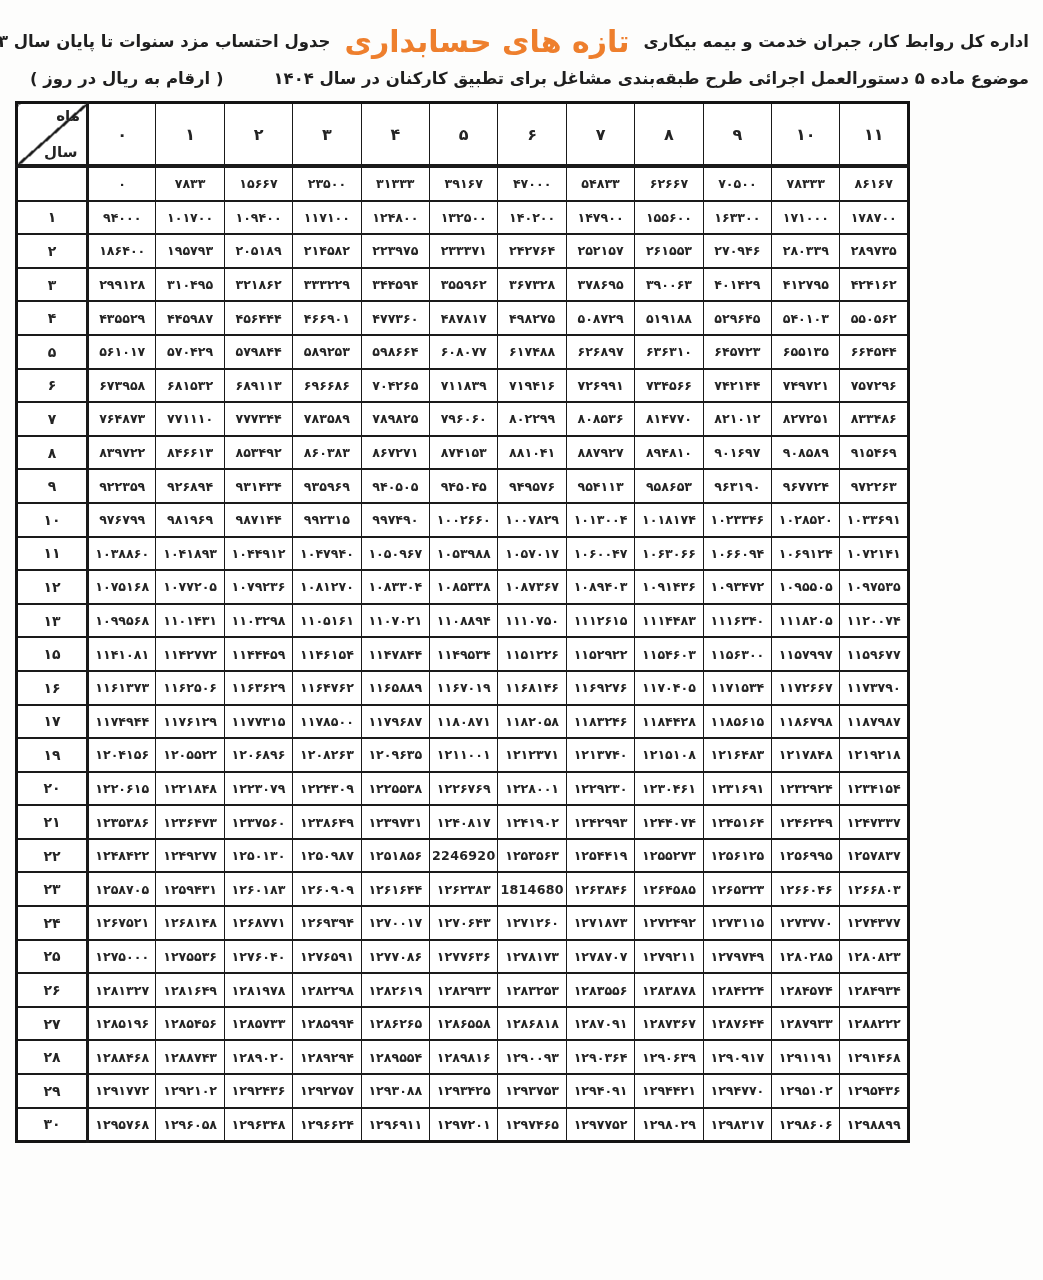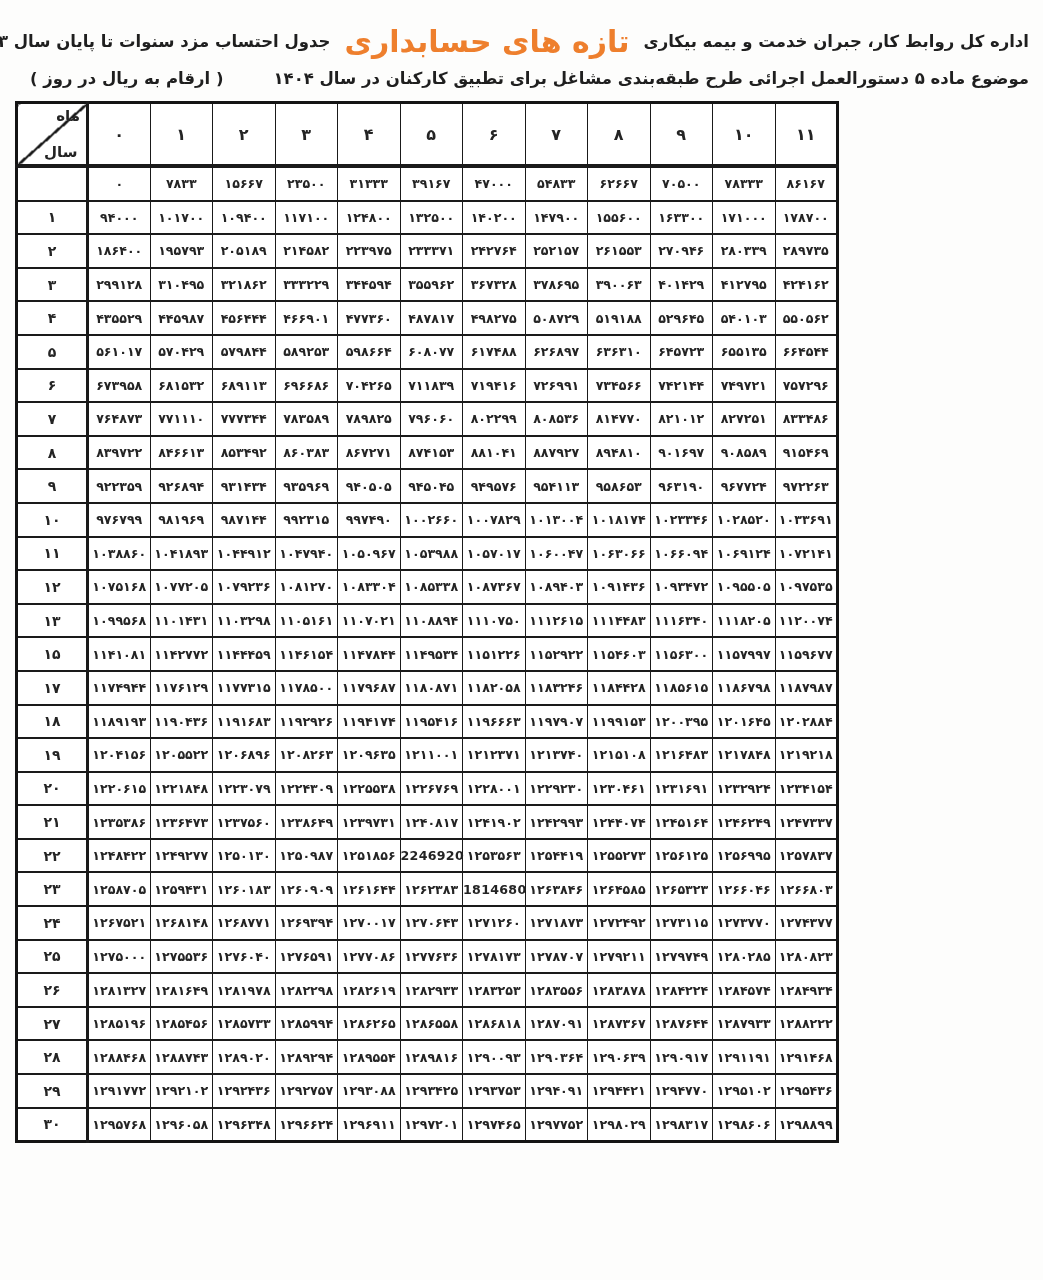--- a/index.html
+++ b/index.html
@@ -24,21 +24,21 @@
   }
   .hdr-line2{
     display:flex;align-items:center;justify-content:space-between;
     font-weight:bold;font-size:16.5px;margin-top:10px;
   }
   .hdr span{white-space:nowrap;}
 
   
   table.grid{
     border-collapse:collapse;table-layout:fixed;
-    width:824px;margin:13px 15px 0 15px;
+    width:895px;margin:13px 15px 0 15px;
     border:3px solid #141414;
     background:#fff;
   }
   .grid th,.grid td{
     border:1.5px solid #1a1a1a;
     border-top-width:2.5px;border-bottom-width:2.5px;
     text-align:center;vertical-align:middle;
     padding:0;
     font-weight:bold;
     color:#242424;
@@ -319,50 +319,50 @@
           <td>۱۱۴۷۸۴۴</td>
           <td>۱۱۴۹۵۳۴</td>
           <td>۱۱۵۱۲۲۶</td>
           <td>۱۱۵۲۹۲۲</td>
           <td>۱۱۵۴۶۰۳</td>
           <td>۱۱۵۶۳۰۰</td>
           <td>۱۱۵۷۹۹۷</td>
           <td>۱۱۵۹۶۷۷</td>
         </tr>
         <tr>
+          <th class="yc">۱۶</th>
+          <td>۱۱۶۱۳۷۳</td>
+          <td>۱۱۶۲۵۰۶</td>
+          <td>۱۱۶۳۶۲۹</td>
+          <td>۱۱۶۴۷۶۲</td>
+          <td>۱۱۶۵۸۸۹</td>
+          <td>۱۱۶۷۰۱۹</td>
+          <td>۱۱۶۸۱۴۶</td>
+          <td>۱۱۶۹۲۷۶</td>
+          <td>۱۱۷۰۴۰۵</td>
+          <td>۱۱۷۱۵۳۴</td>
+          <td>۱۱۷۲۶۶۷</td>
+          <td>۱۱۷۳۷۹۰</td>
+        </tr>
+        <tr>
           <th class="yc">۱۷</th>
           <td>۱۱۷۴۹۴۴</td>
           <td>۱۱۷۶۱۲۹</td>
           <td>۱۱۷۷۳۱۵</td>
           <td>۱۱۷۸۵۰۰</td>
           <td>۱۱۷۹۶۸۷</td>
           <td>۱۱۸۰۸۷۱</td>
           <td>۱۱۸۲۰۵۸</td>
           <td>۱۱۸۳۲۴۶</td>
           <td>۱۱۸۴۴۲۸</td>
           <td>۱۱۸۵۶۱۵</td>
           <td>۱۱۸۶۷۹۸</td>
           <td>۱۱۸۷۹۸۷</td>
         </tr>
         <tr>
-          <th class="yc">۱۸</th>
-          <td>۱۱۸۹۱۹۳</td>
-          <td>۱۱۹۰۴۳۶</td>
-          <td>۱۱۹۱۶۸۳</td>
-          <td>۱۱۹۲۹۲۶</td>
-          <td>۱۱۹۴۱۷۴</td>
-          <td>۱۱۹۵۴۱۶</td>
-          <td>۱۱۹۶۶۶۳</td>
-          <td>۱۱۹۷۹۰۷</td>
-          <td>۱۱۹۹۱۵۳</td>
-          <td>۱۲۰۰۳۹۵</td>
-          <td>۱۲۰۱۶۴۵</td>
-          <td>۱۲۰۲۸۸۴</td>
-        </tr>
-        <tr>
           <th class="yc">۱۹</th>
           <td>۱۲۰۴۱۵۶</td>
           <td>۱۲۰۵۵۲۲</td>
           <td>۱۲۰۶۸۹۶</td>
           <td>۱۲۰۸۲۶۳</td>
           <td>۱۲۰۹۶۳۵</td>
           <td>۱۲۱۱۰۰۱</td>
           <td>۱۲۱۲۳۷۱</td>
           <td>۱۲۱۳۷۴۰</td>
           <td>۱۲۱۵۱۰۸</td>

